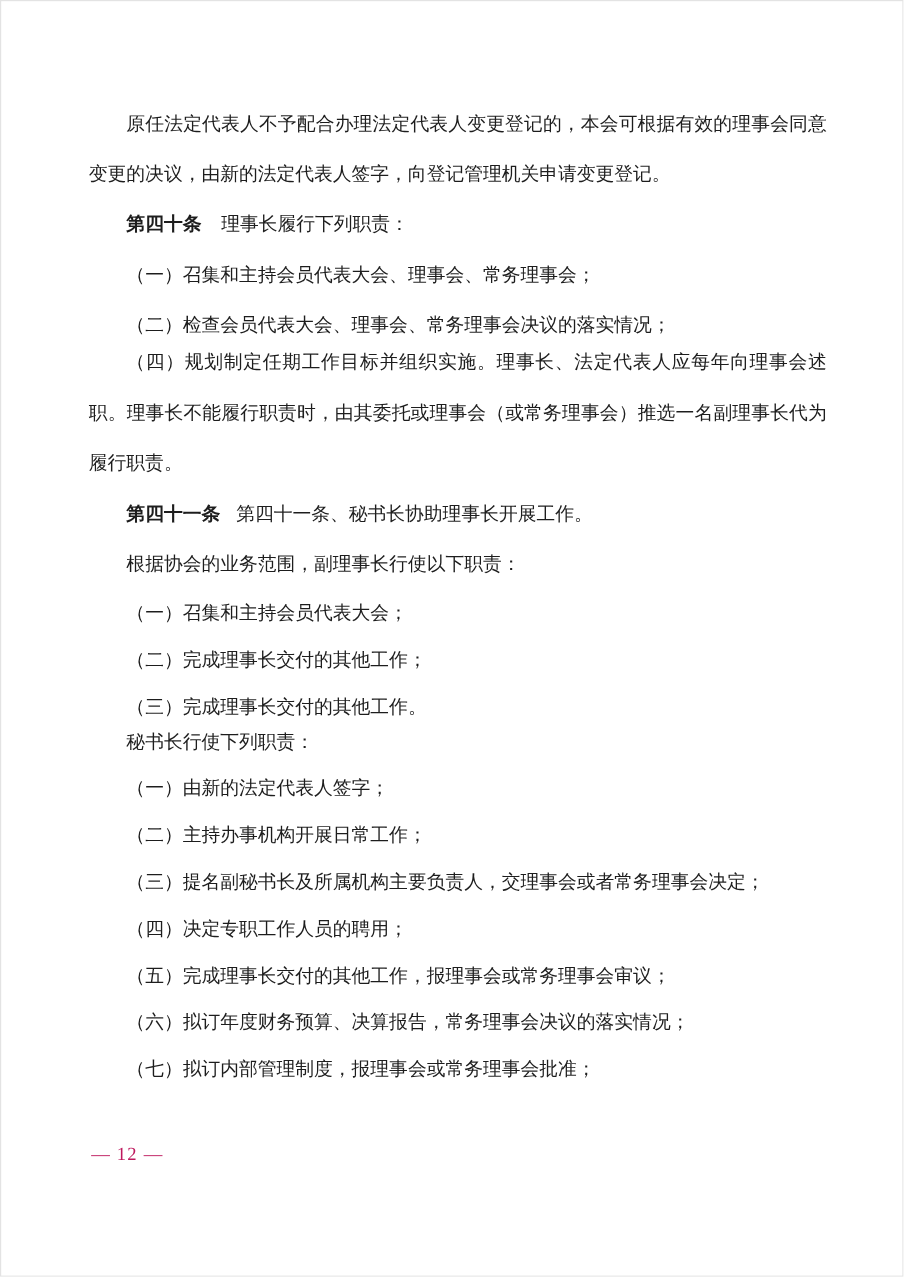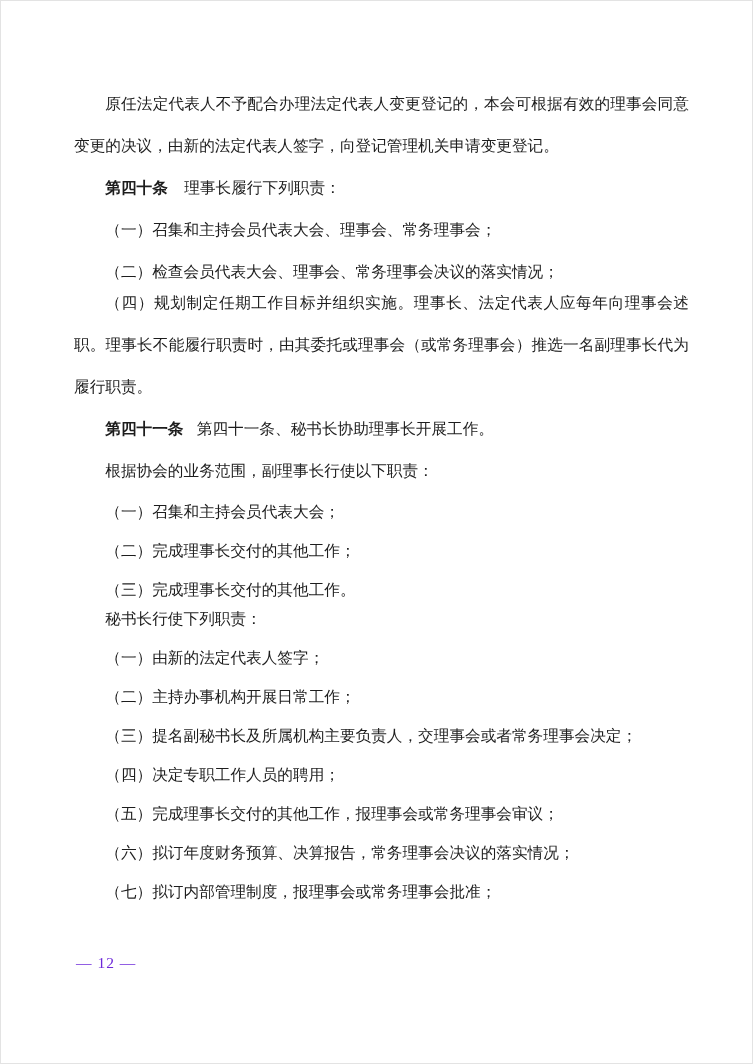--- a/index.html
+++ b/index.html
@@ -39,21 +39,21 @@
   .art-num { font-weight: bold; }
   .art40 .art-num { margin-right: 1.05em; }
   .art41 .art-num { margin-right: 0.85em; }
   .footer {
     position: absolute;
     left: 75px;
     top: 951px;
     font-size: 15.5px;
     line-height: 22px;
     letter-spacing: 1px;
-    color: #6d28d9;
+    color: #be185d;
   }
 </style>
 </head>
 <body>
 
 <div class="page">
   <div class="content">
 
     <p class="para lh42">原任法定代表人不予配合办理法定代表人变更登记的，本会可根据有效的理事会同意变更的决议，由新的法定代表人签字，向登记管理机关申请变更登记。</p>
 

